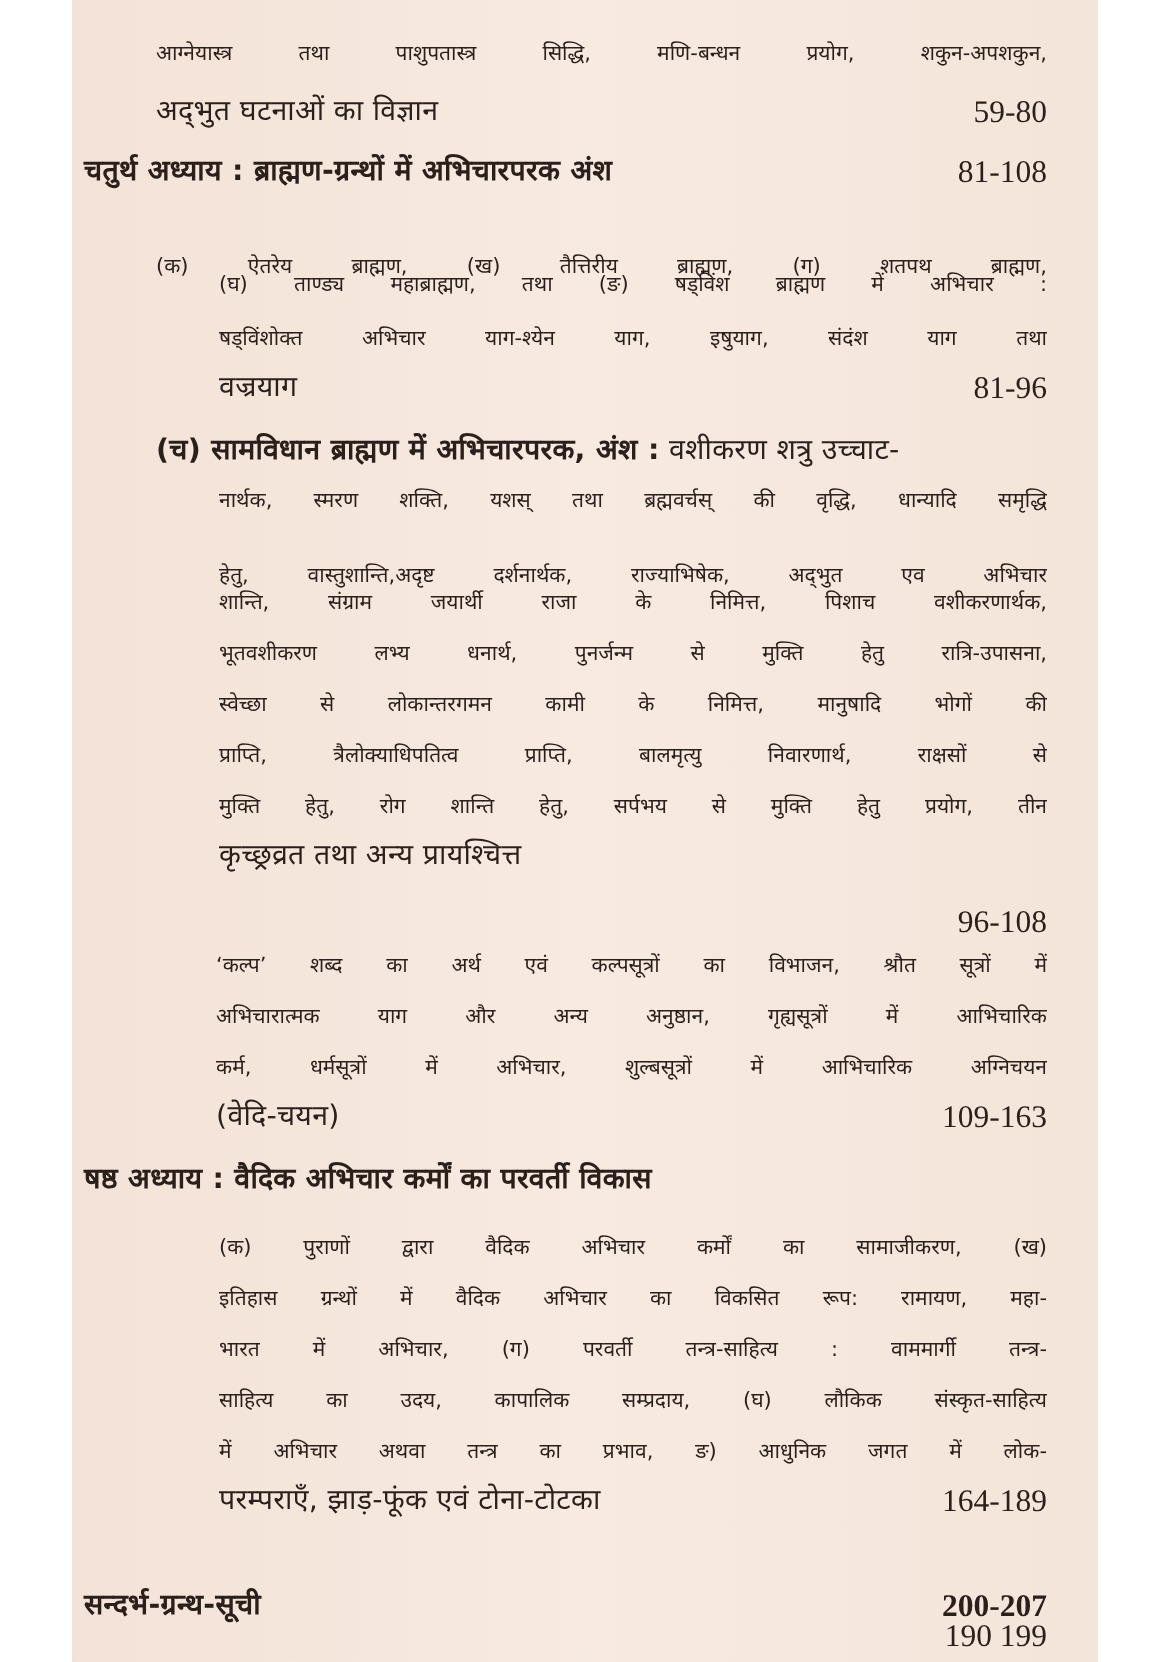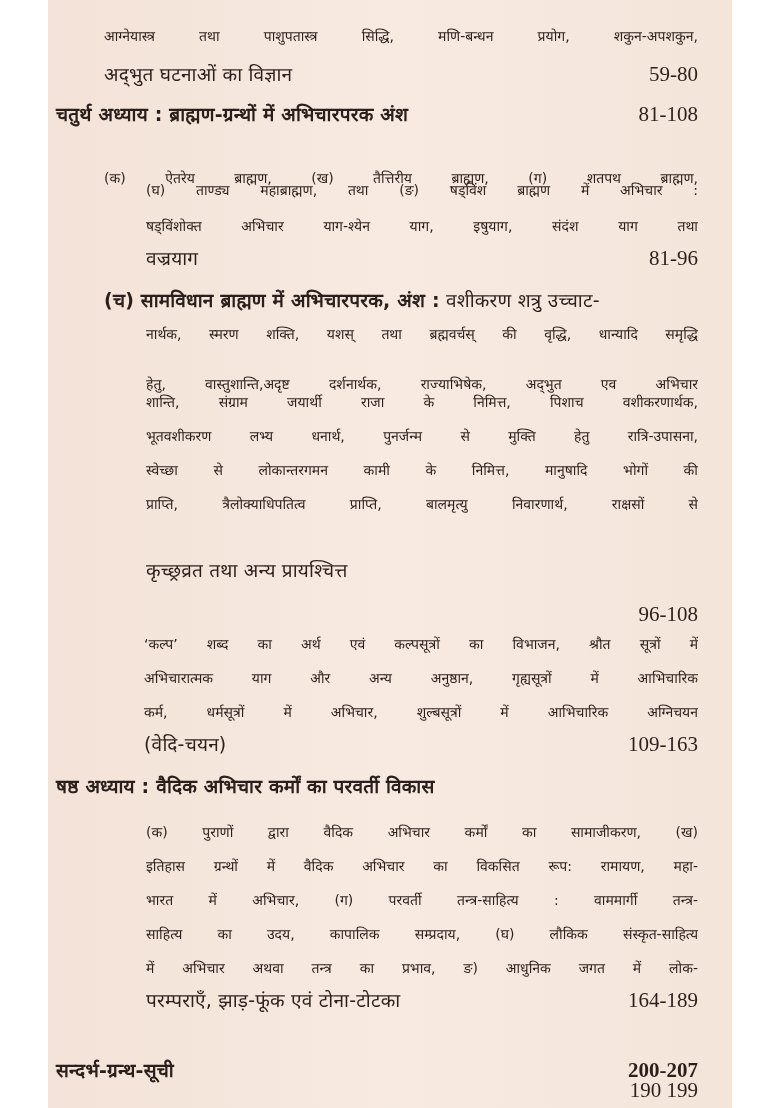--- a/index.html
+++ b/index.html
@@ -72,20 +72,21 @@
   <div class="line" style="left:56px; top:286px;">
     <span class="bold">(च) सामविधान ब्राह्मण में अभिचारपरक, अंश :</span>
     <span>वशीकरण शत्रु उच्चाट-</span>
   </div>
   <div class="justify" style="left:98px; top:320px; width:552px;">नार्थक, स्मरण शक्ति, यशस् तथा ब्रह्मवर्चस् की वृद्धि, धान्यादि समृद्धि</div>
   <div class="justify" style="left:98px; top:354px; width:552px;margin-top:16px;">हेतु, वास्तुशान्ति,अदृष्ट दर्शनार्थक, राज्याभिषेक, अद्‌भुत एव अभिचार</div>
   <div class="justify" style="left:98px; top:388px; width:552px;">शान्ति, संग्राम जयार्थी राजा के निमित्त, पिशाच वशीकरणार्थक,</div>
   <div class="justify" style="left:98px; top:422px; width:552px;">भूतवशीकरण लभ्य धनार्थ, पुनर्जन्म से मुक्ति हेतु रात्रि-उपासना,</div>
   <div class="justify" style="left:98px; top:456px; width:552px;">स्वेच्छा से लोकान्तरगमन कामी के निमित्त, मानुषादि भोगों की</div>
   <div class="justify" style="left:98px; top:490px; width:552px;">प्राप्ति, त्रैलोक्याधिपतित्व प्राप्ति, बालमृत्यु निवारणार्थ, राक्षसों से</div>
+  <div class="justify" style="left:98px; top:524px; width:552px;">मुक्ति हेतु, रोग शान्ति हेतु, सर्पभय से मुक्ति हेतु प्रयोग, तीन</div>
   <div class="line" style="left:98px; top:556px;">कृच्छ्रव्रत तथा अन्य प्रायश्चित्त</div>
   <div class="pg" style="top:556px;margin-top:44px;">96-108</div>
 
   <div class="justify" style="left:96px; top:630px; width:554px;">‘कल्प’ शब्द का अर्थ एवं कल्पसूत्रों का विभाजन, श्रौत सूत्रों में</div>
   <div class="justify" style="left:96px; top:698px; width:554px;">कर्म, धर्मसूत्रों में अभिचार, शुल्बसूत्रों में आभिचारिक अग्निचयन</div>
   <div class="justify" style="left:96px; top:664px; width:554px;">अभिचारात्मक याग और अन्य अनुष्ठान, गृह्यसूत्रों में आभिचारिक</div>
   <div class="line" style="left:96px; top:730px;">(वेदि-चयन)</div>
   <div class="pg" style="top:730px;">109-163</div>
 
   <div class="line bold" style="left:8px; top:772px;">षष्ठ अध्याय : वैदिक अभिचार कर्मों का परवर्ती विकास</div>

